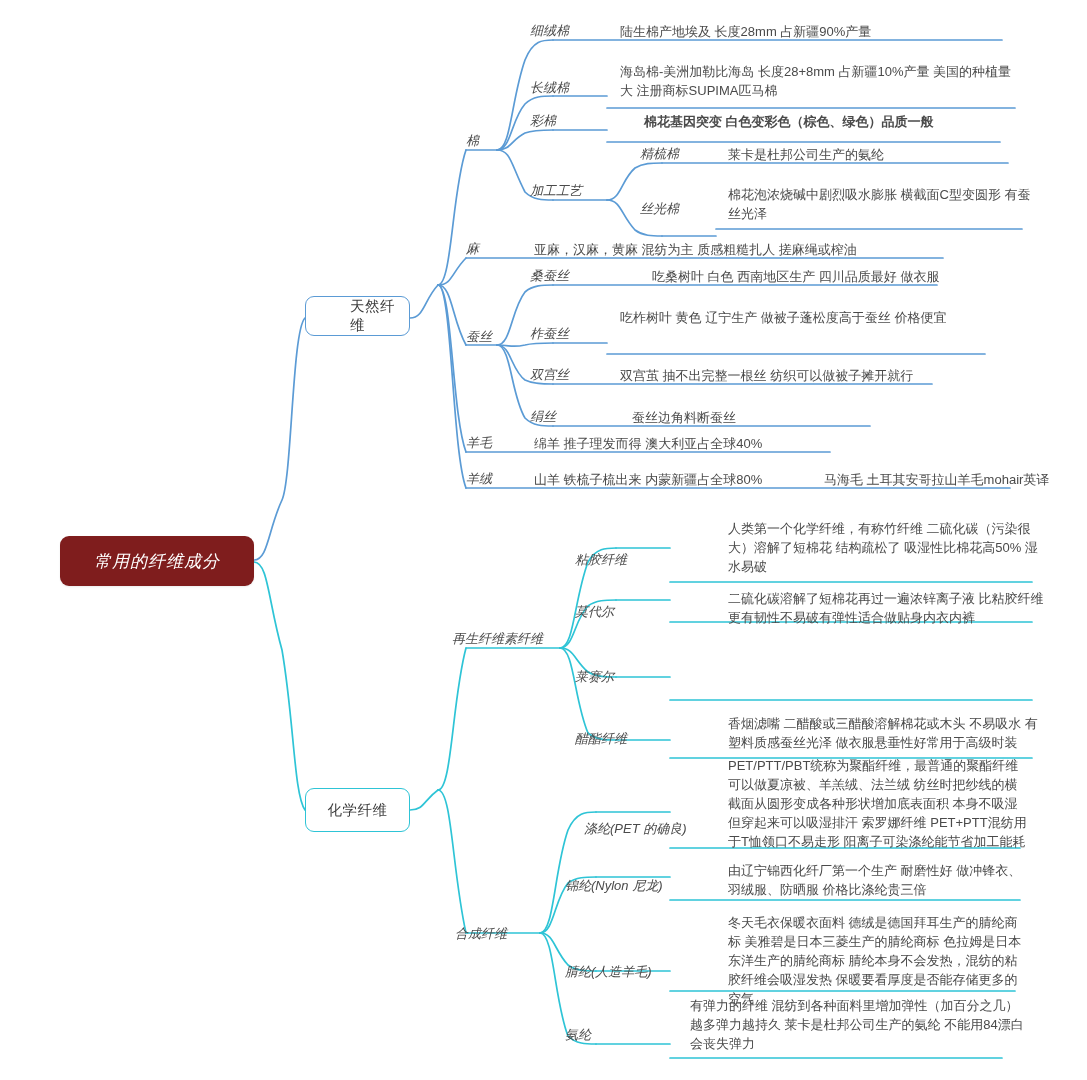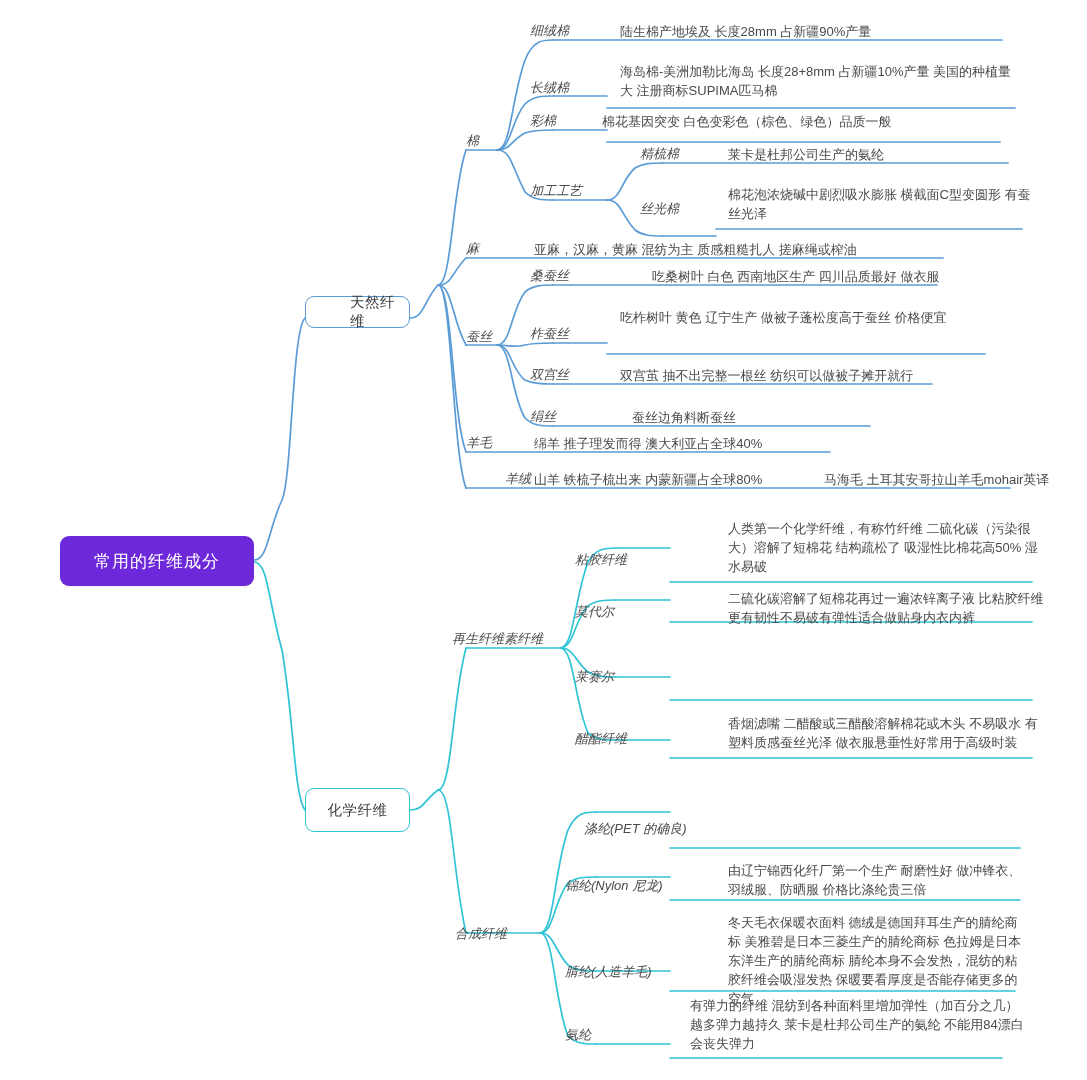--- a/index.html
+++ b/index.html
@@ -20,29 +20,30 @@
     left:0;top:0;
     width:1087px;height:1080px;
     pointer-events:none;
   }
   .node{
     position:absolute;
     box-sizing:border-box;
   }
   
   .root{
-    background:#6d28d9;
+    background:#7f1d1d;
     color:#ffffff;
     border-radius:9px;
     display:flex;
     align-items:center;
     justify-content:center;
     font-size:17px;
     letter-spacing:1px;
     box-shadow:0 1px 2px rgba(0,0,0,.08);
+    font-style:italic;
   }
   
   .boxed{
     border:1.6px solid #5b9bd5;
     border-radius:9px;
     background:#ffffff;
     color:#3c3c3c;
     display:flex;
     align-items:center;
     justify-content:center;
@@ -145,33 +146,33 @@
       <path d="M540,933 C554,933 554,1000 568,1036 C576,1044 586,1044 596,1044"></path>
       <path d="M596,812 L670,812 M670,848 L1020,848"></path>
       <path d="M596,877 L670,877 M670,900 L1020,900"></path>
       <path d="M596,971 L670,971 M670,991 L1015,991"></path>
       <path d="M596,1044 L670,1044 M670,1058 L1002,1058"></path>
     </g>
   </svg>
 
   <div class="node root" style="left:60px;top:536px;width:194px;height:50px;">常用的纤维成分</div>
 
-  <div class="node boxed" style="left:305px;top:296px;width:105px;height:32px;padding-left:44px;">天然纤维</div>
+  <div class="node boxed" style="left:305px;top:296px;width:105px;height:40px;padding-left:44px;">天然纤维</div>
   <div class="node boxed cyan" style="left:305px;top:788px;width:105px;height:44px;">化学纤维</div>
 
   <div class="node label" style="left:466px;top:132px;">棉</div>
 
   <div class="node label" style="left:530px;top:22px;">细绒棉</div>
   <div class="node leaf nowrap" style="left:620px;top:22px;width:400px;">陆生棉产地埃及 长度28mm 占新疆90%产量</div>
 
   <div class="node label" style="left:530px;top:79px;">长绒棉</div>
   <div class="node leaf wrap" style="left:620px;top:62px;width:400px;">海岛棉-美洲加勒比海岛 长度28+8mm 占新疆10%产量 美国的种植量大 注册商标SUPIMA匹马棉</div>
 
   <div class="node label" style="left:530px;top:112px;">彩棉</div>
-  <div class="node leaf nowrap" style="left:602px;top:112px;width:400px;">棉花基因突变 白色变彩色（棕色、绿色）品质一般</div>
+  <div class="node leaf nowrap" style="left:644px;top:112px;width:400px;font-weight:bold;">棉花基因突变 白色变彩色（棕色、绿色）品质一般</div>
 
   <div class="node label" style="left:530px;top:182px;">加工工艺</div>
 
   <div class="node label" style="left:640px;top:145px;">精梳棉</div>
   <div class="node leaf nowrap" style="left:728px;top:145px;width:300px;">莱卡是杜邦公司生产的氨纶</div>
 
   <div class="node label" style="left:640px;top:200px;">丝光棉</div>
   <div class="node leaf wrap" style="left:728px;top:185px;width:310px;">棉花泡浓烧碱中剧烈吸水膨胀 横截面C型变圆形 有蚕丝光泽</div>
 
   <div class="node label" style="left:466px;top:240px;">麻</div>
@@ -187,40 +188,41 @@
 
   <div class="node label" style="left:530px;top:366px;">双宫丝</div>
   <div class="node leaf nowrap" style="left:620px;top:366px;width:340px;">双宫茧 抽不出完整一根丝 纺织可以做被子摊开就行</div>
 
   <div class="node label" style="left:530px;top:408px;">绢丝</div>
   <div class="node leaf nowrap" style="left:620px;top:408px;width:300px;margin-left:12px;">蚕丝边角料断蚕丝</div>
 
   <div class="node label" style="left:466px;top:434px;">羊毛</div>
   <div class="node leaf nowrap" style="left:534px;top:434px;width:330px;">绵羊 推子理发而得 澳大利亚占全球40%</div>
 
-  <div class="node label" style="left:466px;top:470px;margin-left:39px;">羊绒</div>
+  <div class="node label" style="left:466px;top:470px;">羊绒</div>
   <div class="node leaf nowrap" style="left:534px;top:470px;width:300px;">山羊 铁梳子梳出来 内蒙新疆占全球80%</div>
   <div class="node leaf nowrap" style="left:824px;top:470px;width:280px;">马海毛 土耳其安哥拉山羊毛mohair英译</div>
 
   <div class="node label" style="left:452px;top:630px;">再生纤维素纤维</div>
 
   <div class="node label" style="left:575px;top:551px;">粘胶纤维</div>
   <div class="node leaf wrap" style="left:728px;top:519px;width:310px;">人类第一个化学纤维，有称竹纤维 二硫化碳（污染很大）溶解了短棉花 结构疏松了 吸湿性比棉花高50% 湿水易破</div>
 
   <div class="node label" style="left:575px;top:603px;">莫代尔</div>
   <div class="node leaf wrap" style="left:728px;top:589px;width:320px;">二硫化碳溶解了短棉花再过一遍浓锌离子液 比粘胶纤维更有韧性不易破有弹性适合做贴身内衣内裤</div>
 
   <div class="node label" style="left:575px;top:668px;">莱赛尔</div>
 
   <div class="node label" style="left:575px;top:730px;">醋酯纤维</div>
   <div class="node leaf wrap" style="left:728px;top:714px;width:312px;">香烟滤嘴 二醋酸或三醋酸溶解棉花或木头 不易吸水 有塑料质感蚕丝光泽 做衣服悬垂性好常用于高级时装</div>
 
   <div class="node label" style="left:455px;top:925px;">合成纤维</div>
 
   <div class="node label" style="left:584px;top:820px;">涤纶(PET 的确良)</div>
+  <div class="node leaf wrap" style="left:728px;top:756px;width:302px;">PET/PTT/PBT统称为聚酯纤维，最普通的聚酯纤维 可以做夏凉被、羊羔绒、法兰绒 纺丝时把纱线的横截面从圆形变成各种形状增加底表面积 本身不吸湿 但穿起来可以吸湿排汗 索罗娜纤维 PET+PTT混纺用于T恤领口不易走形 阳离子可染涤纶能节省加工能耗</div>
 
   <div class="node label" style="left:565px;top:877px;">锦纶(Nylon 尼龙)</div>
   <div class="node leaf wrap" style="left:728px;top:861px;width:302px;">由辽宁锦西化纤厂第一个生产 耐磨性好 做冲锋衣、羽绒服、防晒服 价格比涤纶贵三倍</div>
 
   <div class="node label" style="left:565px;top:963px;">腈纶(人造羊毛)</div>
   <div class="node leaf wrap" style="left:728px;top:913px;width:302px;">冬天毛衣保暖衣面料 德绒是德国拜耳生产的腈纶商标 美雅碧是日本三菱生产的腈纶商标 色拉姆是日本东洋生产的腈纶商标 腈纶本身不会发热，混纺的粘胶纤维会吸湿发热 保暖要看厚度是否能存储更多的空气</div>
 
   <div class="node label" style="left:565px;top:1026px;">氨纶</div>
   <div class="node leaf wrap" style="left:690px;top:996px;width:340px;">有弹力的纤维 混纺到各种面料里增加弹性（加百分之几） 越多弹力越持久 莱卡是杜邦公司生产的氨纶 不能用84漂白会丧失弹力</div>
 

